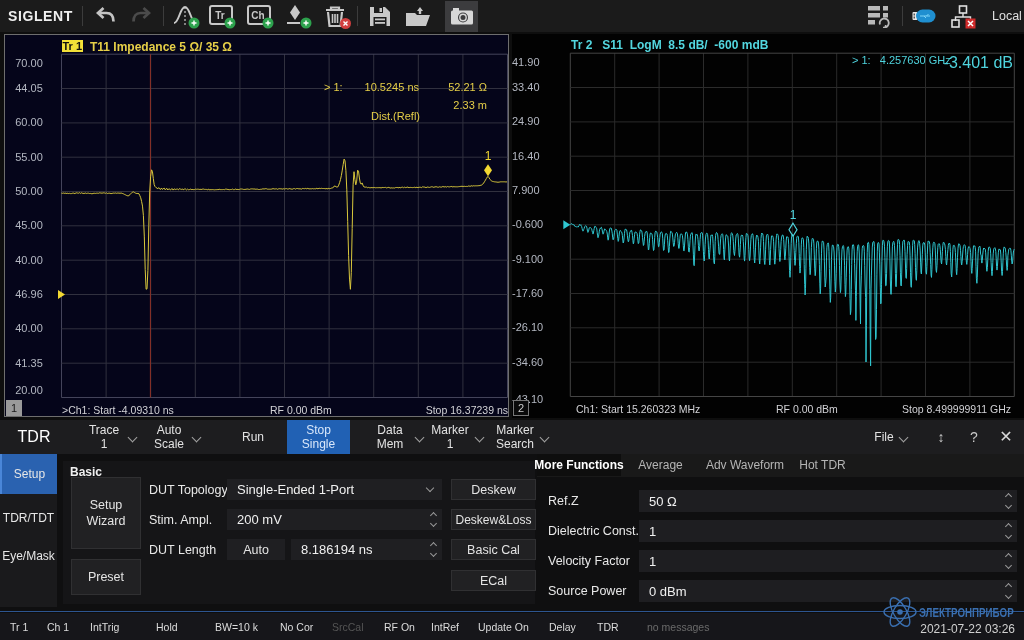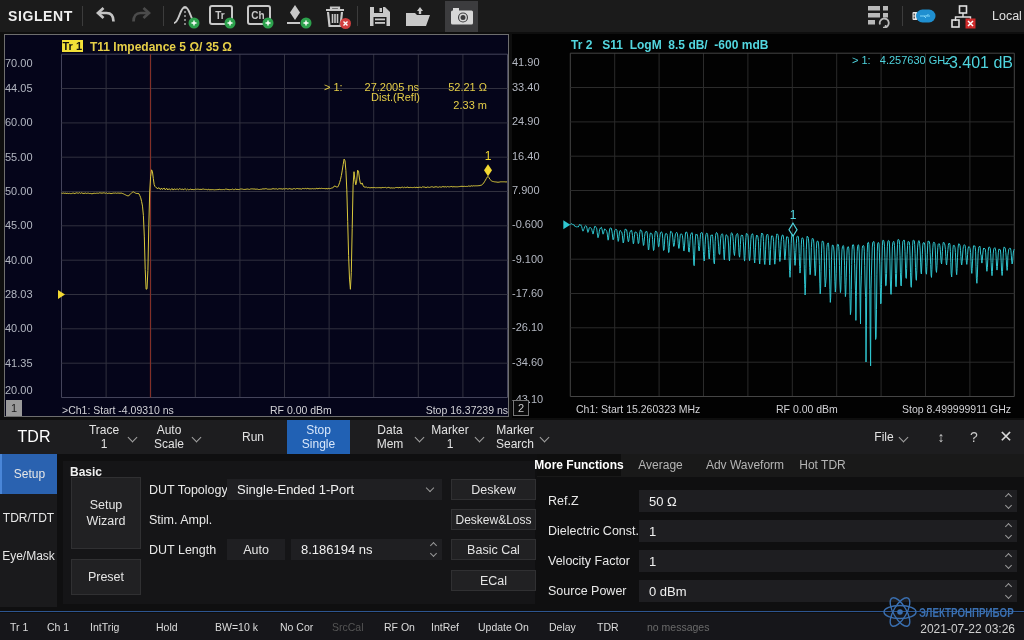--- a/index.html
+++ b/index.html
@@ -5,21 +5,21 @@
 html,body{width:1024px;height:640px;background:#0d0d0d;font-family:"Liberation Sans",sans-serif;overflow:hidden;}
 #app{position:relative;width:1024px;height:640px;}
 .abs{position:absolute;}
 
 #tb{position:absolute;left:0;top:0;width:1024px;height:32px;background:#1b1b1b;}
 .tsep{position:absolute;top:6px;width:1px;height:20px;background:#3c3c3c;}
 
 #graphs{position:absolute;left:0;top:32px;width:1024px;height:388px;background:#0e0e0e;}
 #lpanel{position:absolute;left:4px;top:2px;width:505px;height:383px;background:#05051a;border:1px solid #6e6e6e;}
 #rpanel{position:absolute;left:512px;top:2px;width:512px;height:384px;background:#020202;}
-.axl{position:absolute;left:0;width:48px;text-align:left;font-size:11px;color:#b4b8c2;}
+.axl{position:absolute;left:0;width:48px;text-align:center;font-size:11px;color:#b4b8c2;}
 .axr{position:absolute;left:0;width:46px;font-size:11px;color:#b4b8c2;}
 .gfoot{position:absolute;font-size:10.5px;color:#d2d2d6;top:369px;}
 .chbox1{position:absolute;left:1px;top:365px;width:16px;height:16px;background:#9a9a9a;color:#1a1a1a;font-size:11px;text-align:center;line-height:16px;}
 .chbox2{position:absolute;left:1px;top:366px;width:16px;height:16px;background:#0a0a0a;border:1px solid #777;color:#c8c8c8;font-size:11px;text-align:center;line-height:14px;}
 
 #menu{position:absolute;left:0;top:420px;width:1024px;height:34px;background:#1d1d1f;}
 .m1{position:absolute;top:0;height:34px;display:flex;align-items:center;justify-content:center;color:#e2e2e2;font-size:12px;text-align:center;line-height:14px;}
 .cv{position:absolute;width:7px;height:7px;border:solid #a2a2a2;border-width:0 1.5px 1.5px 0;transform:rotate(45deg);}
 .cu{position:absolute;right:6px;width:5px;height:5px;border:solid #989898;border-width:0 1.3px 1.3px 0;transform:rotate(-135deg);}
 .cd{position:absolute;right:6px;width:5px;height:5px;border:solid #989898;border-width:0 1.3px 1.3px 0;transform:rotate(45deg);}
@@ -177,30 +177,30 @@
     <polygon points="483,129.3 487,135.3 483,141.3 479,135.3" fill="#f2d832"></polygon>
     <text x="483" y="125.3" fill="#f2d832" font-size="12" text-anchor="middle" font-family="Liberation Sans">1</text>
   </svg>
   <div class="axl" style="top:22px">70.00</div>
 <div class="axl" style="top:47px">44.05</div>
 <div class="axl" style="top:81px">60.00</div>
 <div class="axl" style="top:116px">55.00</div>
 <div class="axl" style="top:150px">50.00</div>
 <div class="axl" style="top:184px">45.00</div>
 <div class="axl" style="top:219px">40.00</div>
-<div class="axl" style="top:253px">28.03</div>
+<div class="axl" style="top:253px">46.96</div>
 <div class="axl" style="top:287px">40.00</div>
 <div class="axl" style="top:322px">41.35</div>
 <div class="axl" style="top:349px">20.00</div>
   <div class="abs" style="left:56.5px;top:5px;background:#f2e038;color:#111;font-size:11px;font-weight:bold;padding:0 1px;height:12px;line-height:12px;">Tr 1</div>
   <div class="abs" style="left:85px;top:5px;color:#e6cf48;font-size:12px;font-weight:bold;">T11&nbsp;Impedance&nbsp;5 Ω/&nbsp;35 Ω</div>
   <div class="abs" style="left:319px;top:46px;color:#e6cf48;font-size:11px;">&gt; 1:</div>
-  <div class="abs" style="left:340px;top:46px;width:74px;text-align:right;color:#e6cf48;font-size:11px;">27.2005 ns</div>
+  <div class="abs" style="left:340px;top:46px;width:74px;text-align:right;color:#e6cf48;font-size:11px;">10.5245 ns</div>
   <div class="abs" style="left:400px;top:46px;width:82px;text-align:right;color:#e6cf48;font-size:11px;">52.21 Ω</div>
-  <div class="abs" style="left:340px;top:56px;width:75px;text-align:right;color:#e6cf48;font-size:11px;">Dist.(Refl)</div>
+  <div class="abs" style="left:340px;top:75px;width:75px;text-align:right;color:#e6cf48;font-size:11px;">Dist.(Refl)</div>
   <div class="abs" style="left:400px;top:64px;width:82px;text-align:right;color:#e6cf48;font-size:11px;">2.33 m</div>
   <div class="gfoot" style="left:57px">&gt;Ch1: Start -4.09310 ns</div>
   <div class="gfoot" style="left:265px">RF 0.00 dBm</div>
   <div class="gfoot" style="left:360px;width:143px;text-align:right;">Stop 16.37239 ns</div>
   <div class="chbox1">1</div>
 </div>
 <div id="rpanel">
   <svg width="512" height="384" style="position:absolute;left:0;top:0">
     <line x1="58.3" y1="19.2" x2="58.3" y2="362.5" stroke="#454545" stroke-width="1"></line>
 <line x1="102.7" y1="19.2" x2="102.7" y2="362.5" stroke="#2b2b2b" stroke-width="1"></line>
@@ -279,20 +279,21 @@
   </div>
   <div id="lform">
 
     <div class="abs" style="left:7px;top:4px;color:#f0f0f0;font-size:12px;font-weight:bold;">Basic</div>
     <div class="btn" style="left:8px;top:16px;width:70px;height:72px;">Setup<br>Wizard</div>
     <div class="btn" style="left:8px;top:98px;width:70px;height:36px;">Preset</div>
     <div class="lbl" style="left:86px;top:22px;">DUT Topology</div>
     <div class="lbl" style="left:86px;top:52px;">Stim. Ampl.</div>
     <div class="lbl" style="left:86px;top:82px;">DUT Length</div>
     <div class="fld" style="left:164px;top:18px;width:215px;height:21px;">Single-Ended 1-Port<span class="cd" style="right:9px;top:6px;width:6px;height:6px;"></span></div>
+    <div class="fld" style="left:164px;top:48px;width:215px;height:21px;">200 mV<span class="cu" style="top:4px;"></span><span class="cd" style="bottom:4px;"></span></div>
     <div class="btn" style="left:164px;top:78px;width:58px;height:21px;background:#1f1f22;border:none;">Auto</div>
     <div class="fld" style="left:228px;top:78px;width:151px;height:21px;">8.186194 ns<span class="cu" style="top:4px;"></span><span class="cd" style="bottom:4px;"></span></div>
     <div class="btn" style="left:388px;top:18px;width:85px;height:21px;">Deskew</div>
     <div class="btn" style="left:388px;top:48px;width:85px;height:21px;font-size:12px;">Deskew&amp;Loss</div>
     <div class="btn" style="left:388px;top:78px;width:85px;height:21px;">Basic Cal</div>
     <div class="btn" style="left:388px;top:109px;width:85px;height:21px;">ECal</div>
   </div>
 
   <div class="abs" style="left:537px;top:0px;width:487px;height:23px;background:#191919;"></div>
   <div class="rtab" style="left:537px;width:84px;background:#0e0e0e;color:#fff;font-weight:bold;">More Functions</div>

